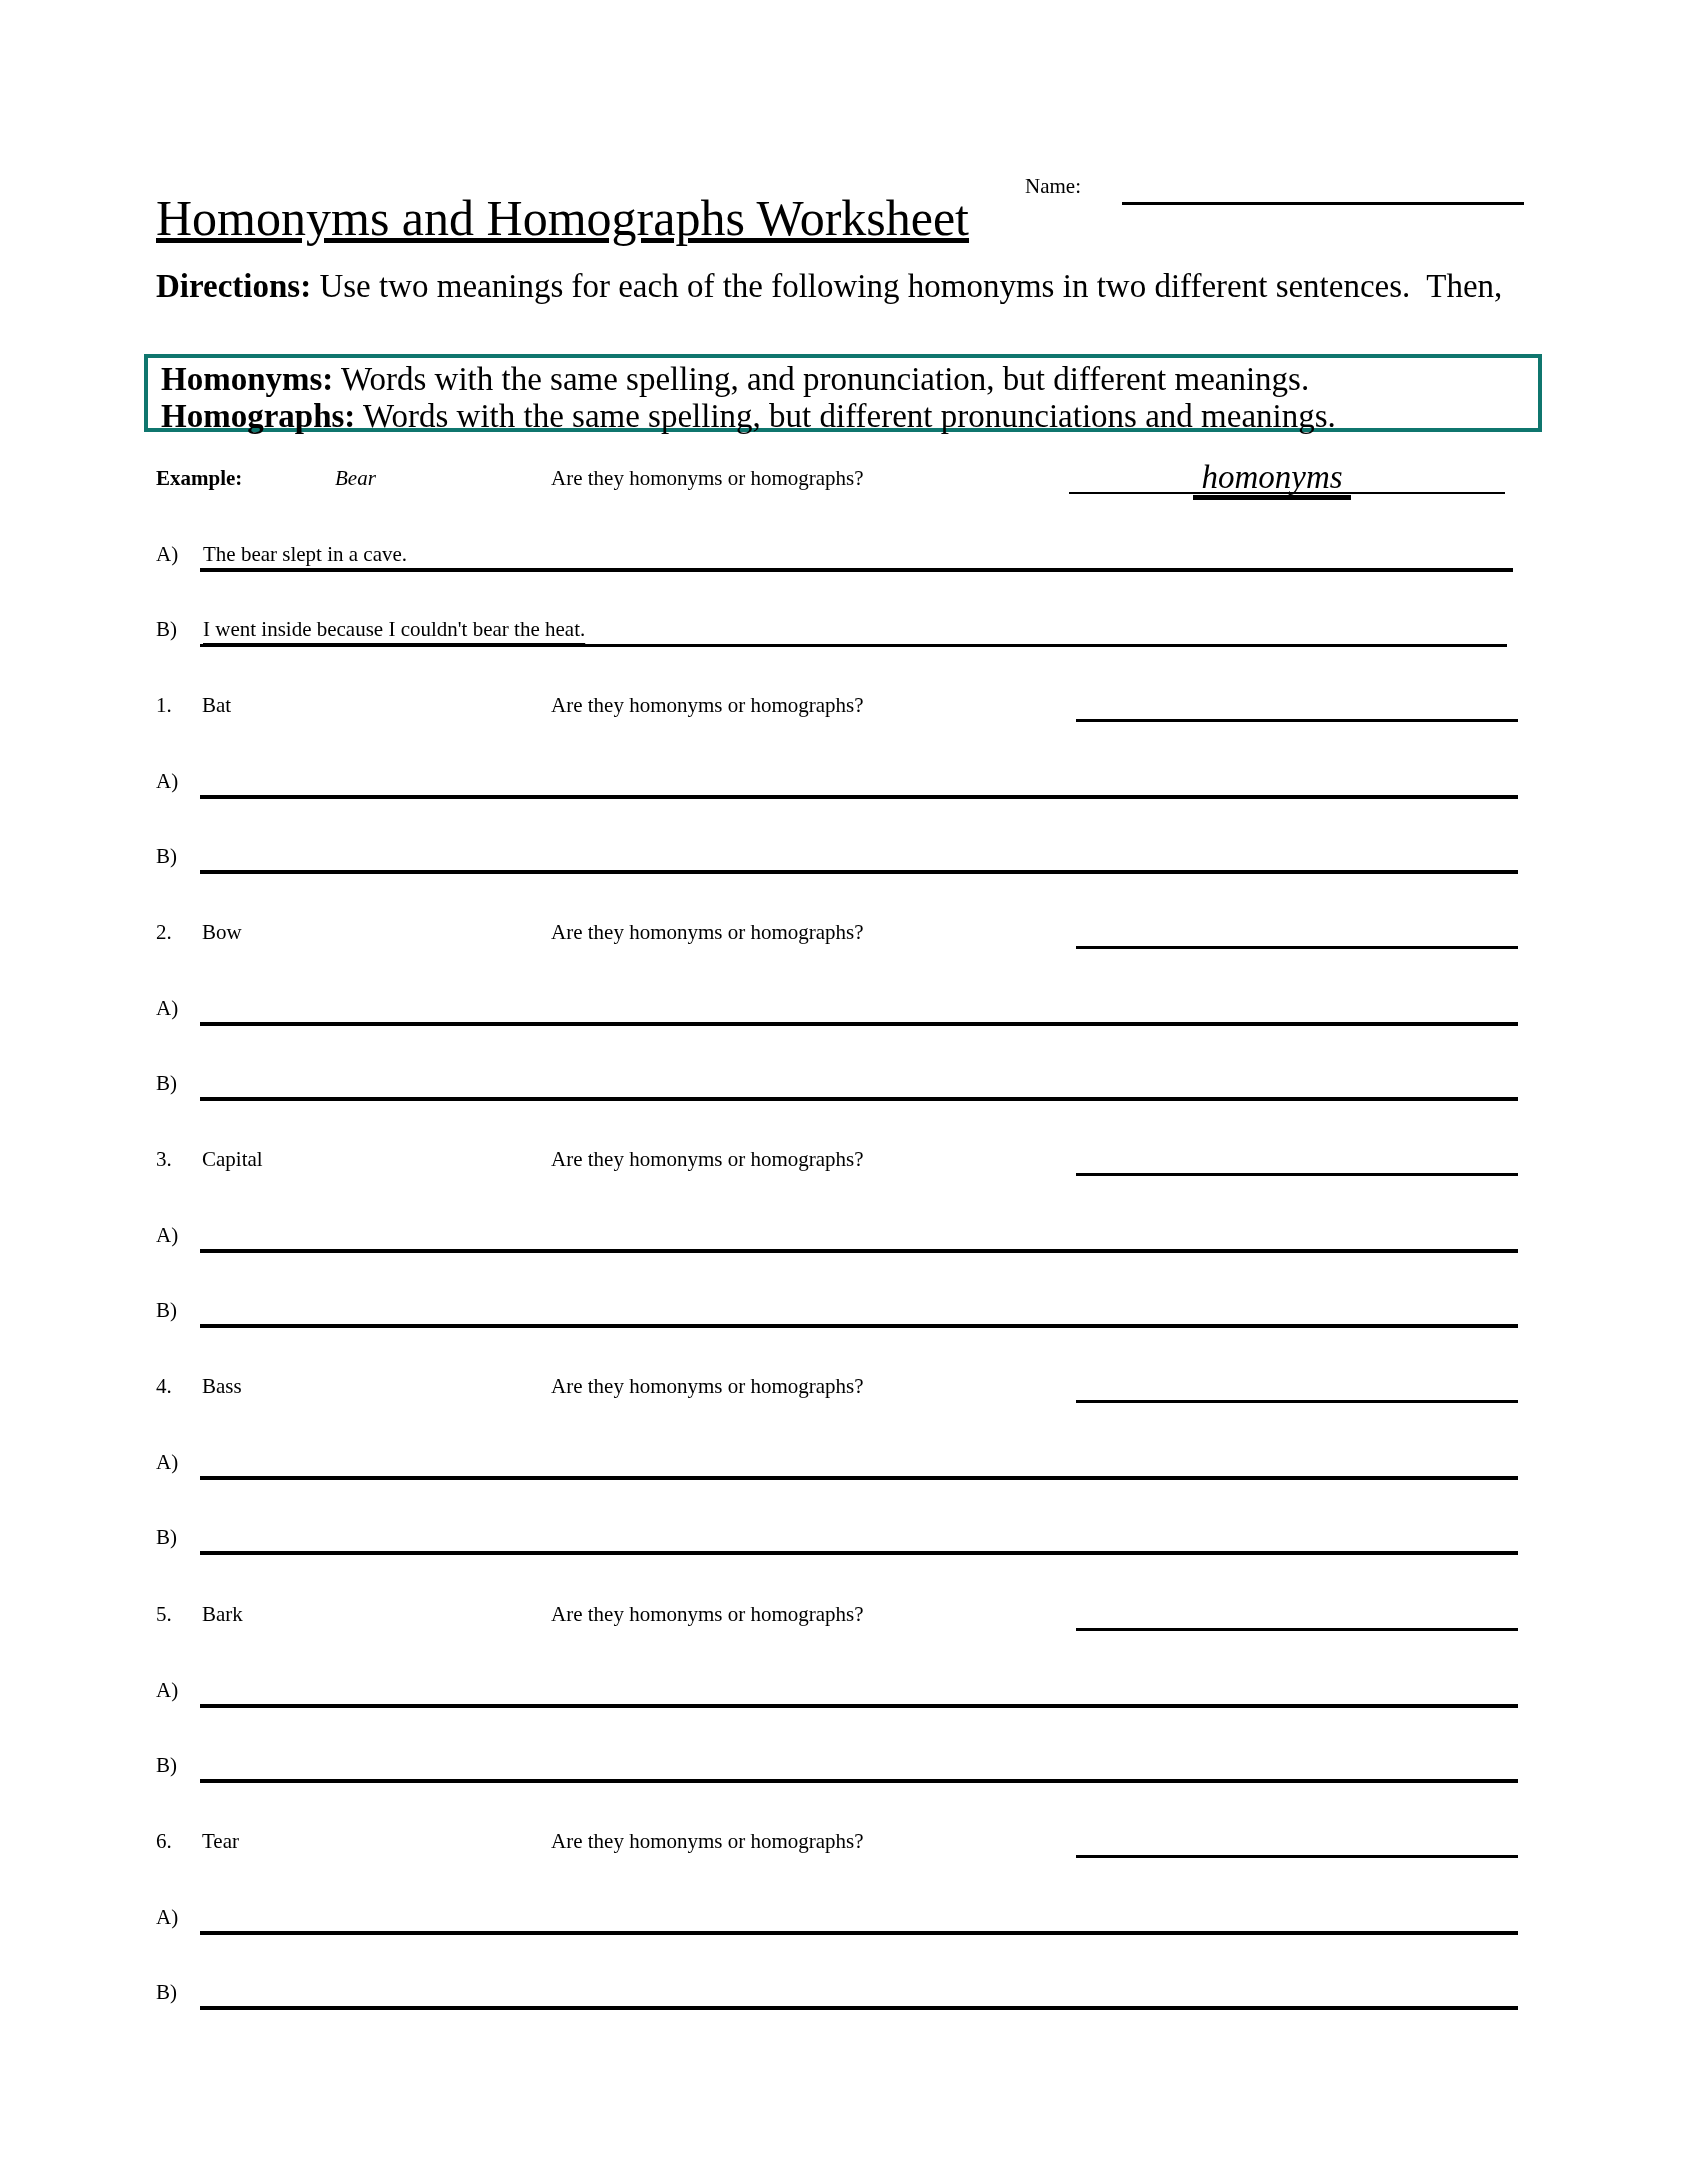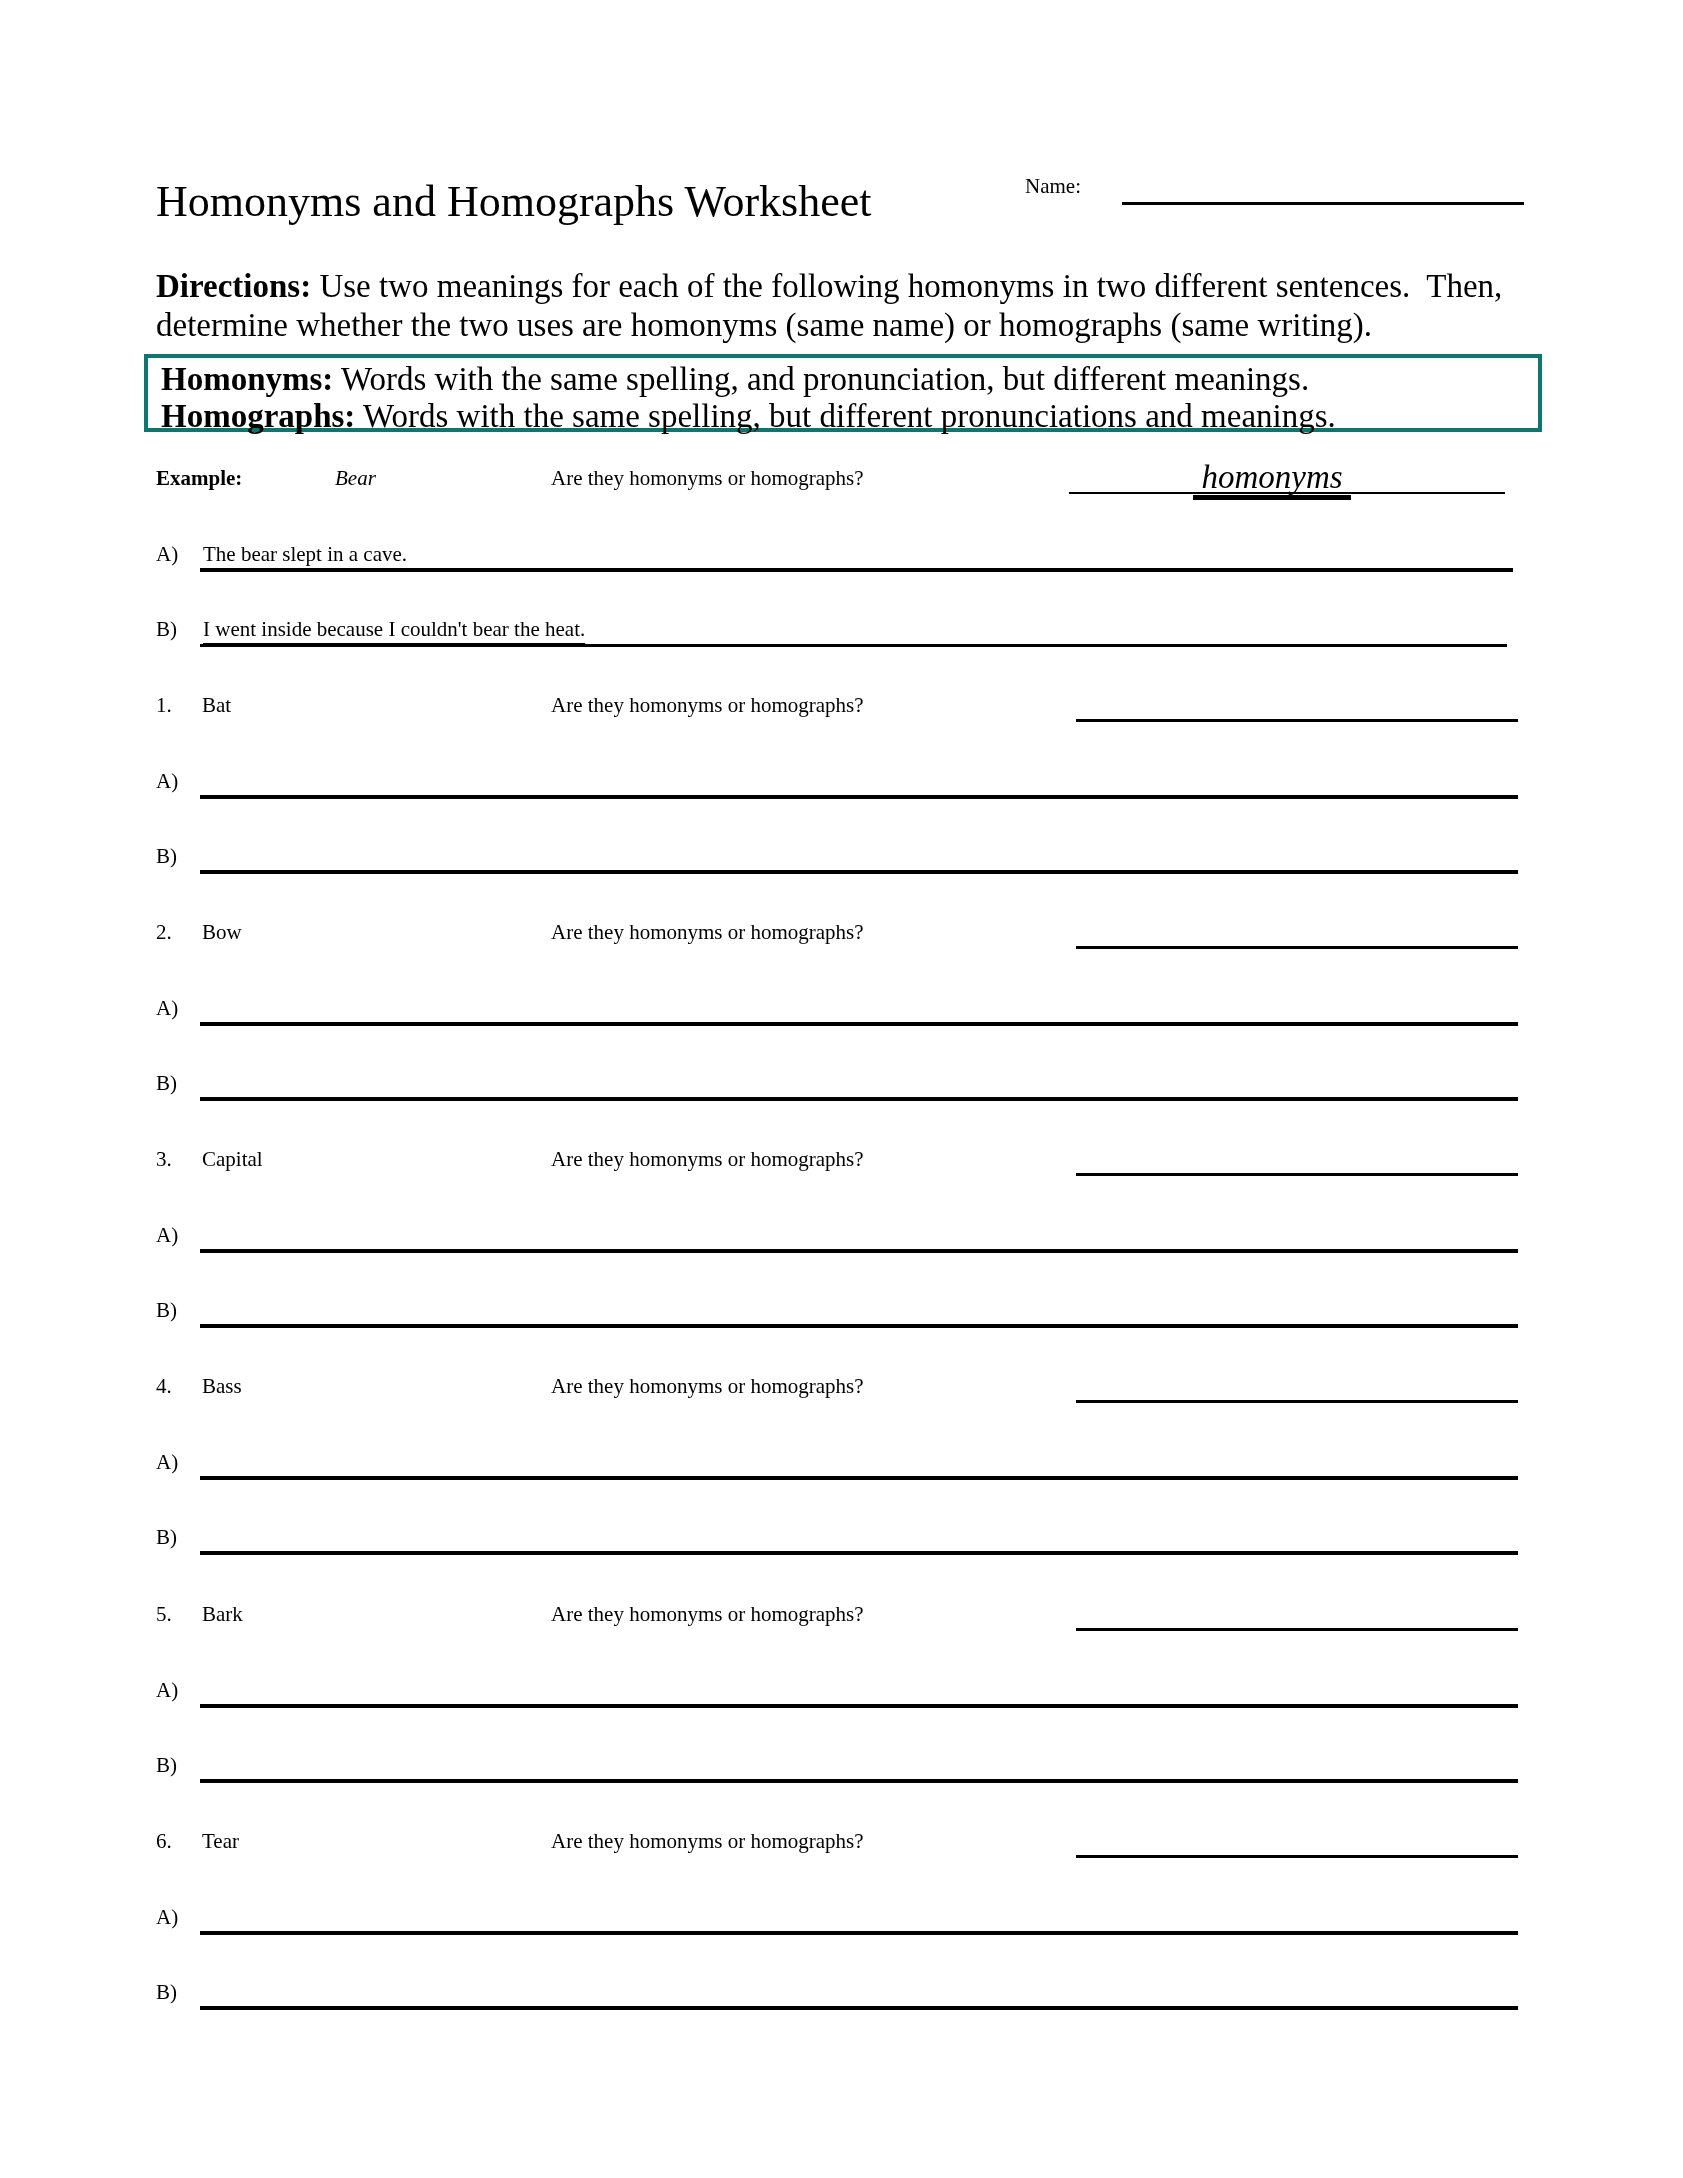--- a/index.html
+++ b/index.html
@@ -12,21 +12,21 @@
   .b{font-weight:bold;}
   .i{font-style:italic;}
   .line{position:absolute;background:#000;}
   .num{display:inline-block;width:46px;}
   .albl{display:inline-block;width:47px;}
   .usent{text-decoration:underline;text-decoration-thickness:3px;text-underline-offset:7px;}
 
   #name-label{top:166px;left:1025px;}
   #name-line{top:202px;left:1122px;width:402px;height:3px;}
 
-  #page-title{position:absolute;top:180px;left:156px;font-size:44px;line-height:44px;white-space:pre;}
+  #page-title{position:absolute;top:196px;left:156px;font-size:50px;line-height:44px;white-space:pre;text-decoration:underline;}
 
   #directions{position:absolute;top:267px;left:156px;font-size:33px;line-height:39px;}
   #directions .dline{white-space:pre;}
 
   #def-box{
     position:absolute;top:354px;left:144px;width:1398px;height:78px;
     box-sizing:border-box;border:4px solid #0f766e;
     font-size:33px;line-height:37px;padding:3px 0 0 13px;
   }
   #def-box .dline{white-space:pre;}
@@ -58,21 +58,20 @@
 </head>
 <body>
 
 <div class="row" id="name-label">Name:</div>
 <div class="line" id="name-line"></div>
 
 <div id="page-title">Homonyms and Homographs Worksheet</div>
 
 <div id="directions">
   <div class="dline"><span class="b">Directions:</span><span> Use two meanings for each of the following homonyms in two different sentences.  Then,</span></div>
-  <div class="dline">determine whether the two uses are homonyms (same name) or homographs (same writing).</div>
 </div>
 
 <div id="def-box">
   <div class="dline"><span class="b">Homonyms:</span><span> Words with the same spelling, and pronunciation, but different meanings.</span></div>
   <div class="dline"><span class="b">Homographs:</span><span> Words with the same spelling, but different pronunciations and meanings.</span></div>
 </div>
 
 <div class="row b" id="ex-label">Example:</div>
 <div class="row i" id="ex-word">Bear</div>
 <div class="row" id="ex-prompt">Are they homonyms or homographs?</div>

